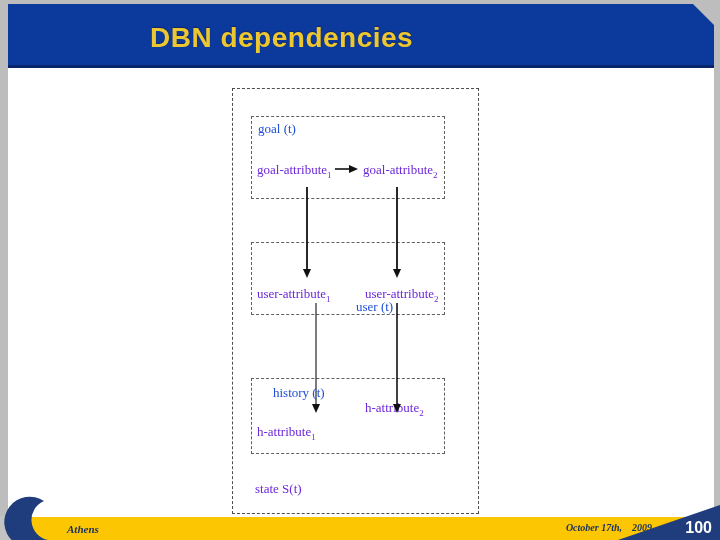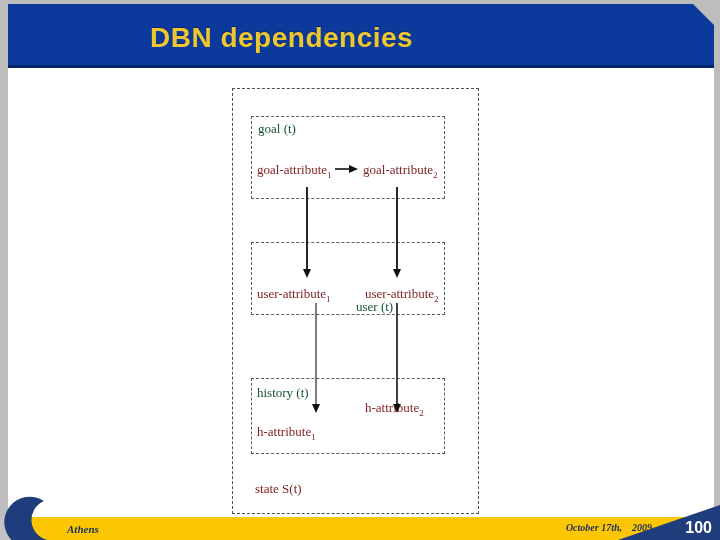--- a/index.html
+++ b/index.html
@@ -28,32 +28,32 @@
     background:#ffffff;
   }
   
   .dbox { position:absolute; border:1px dashed #606060; }
   .outer   { left:232px; top:88px;  width:245px; height:424px; border-color:#4d4d4d; }
   .goal    { left:251px; top:116px; width:192px; height:81px; }
   .user    { left:251px; top:242px; width:192px; height:71px; }
   .history { left:251px; top:378px; width:192px; height:74px; }
   
   .dlabel {
-    position:absolute; font-size:13px; line-height:14px; color:#7f1d1d;
+    position:absolute; font-size:13px; line-height:14px; color:#6d28d9;
     white-space:nowrap;
   }
-  .blue { color:#14532d; }
+  .blue { color:#1d4ed8; }
   .dlabel sub { font-size:9px; line-height:0; }
   .lbl-goal    { left:258px; top:122px; }
   .g-attr1     { left:257px; top:163px; }
   .g-attr2     { left:363px; top:163px; }
   .u-attr1     { left:257px; top:287px; }
   .u-attr2     { left:365px; top:287px; }
   .lbl-user    { left:326px; top:300px; background:#ffffff; padding:0 3px;margin-left:27px; }
-  .lbl-history { left:257px; top:386px; }
+  .lbl-history { left:273px; top:386px; }
   .h-attr1     { left:257px; top:425px;text-align:center; }
   .h-attr2     { left:365px; top:401px; }
   .lbl-state   { left:255px; top:482px; }
   .arrows { position:absolute; left:0; top:0; pointer-events:none; }
   
   .footer-bar {
     position:absolute; left:28px; top:517px; width:692px; height:23px;
     background:#fdc603;
   }
   .gray-corner {

